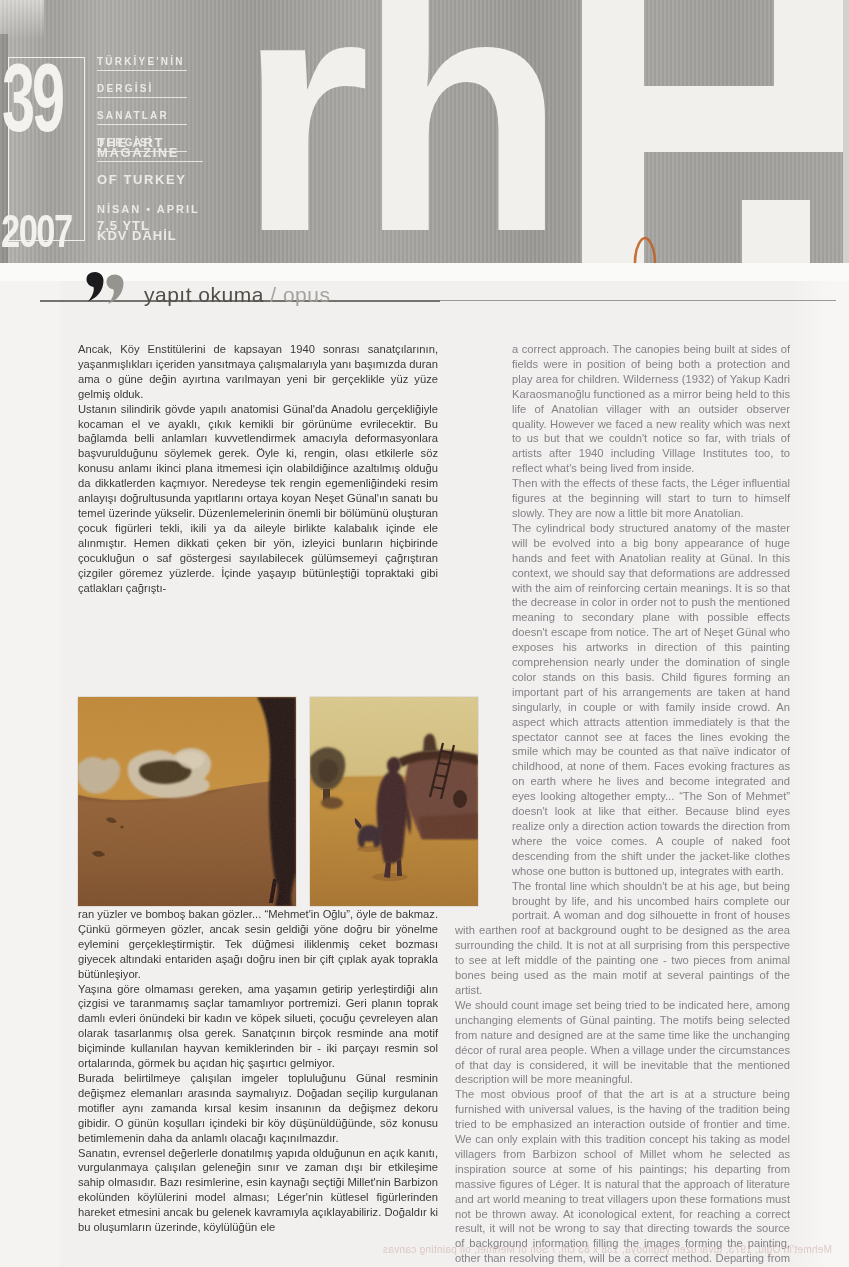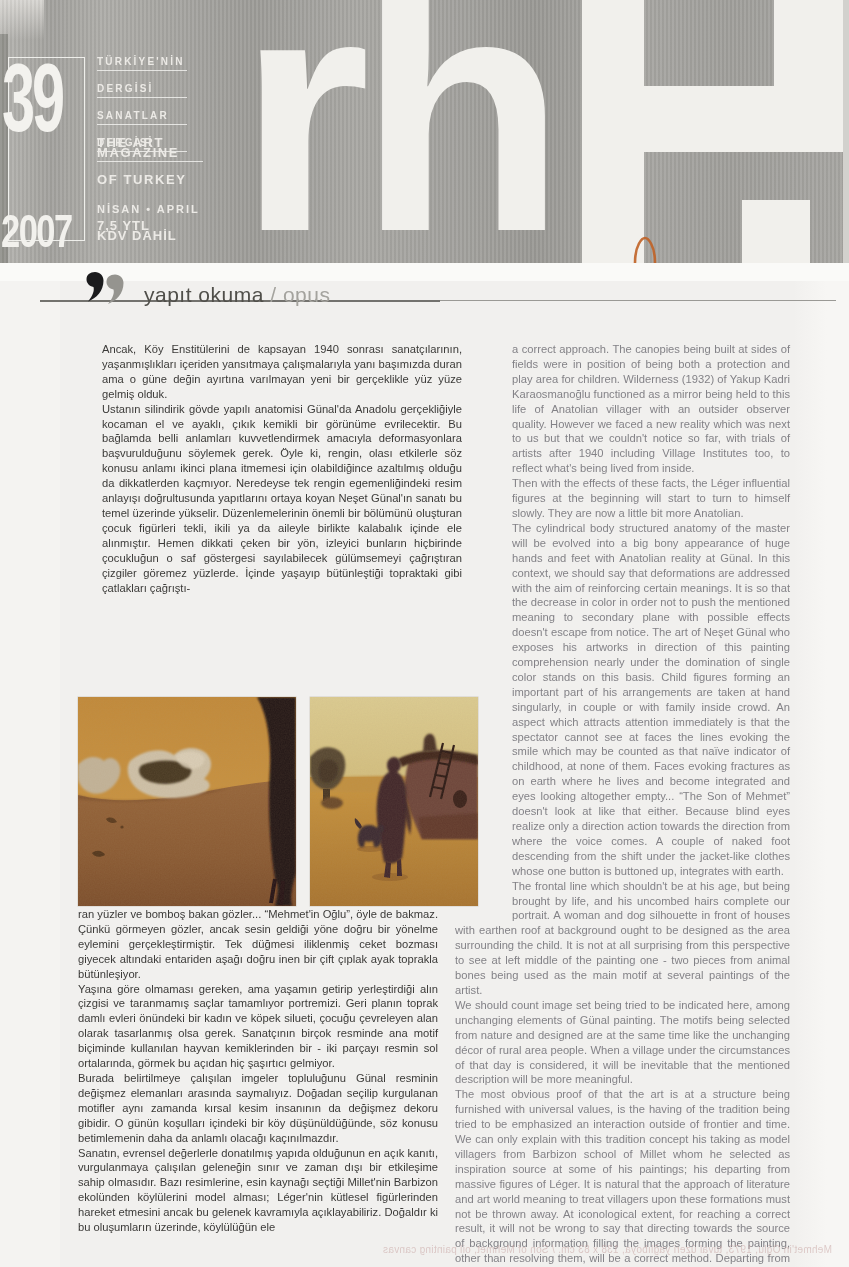--- a/index.html
+++ b/index.html
@@ -56,21 +56,21 @@
       background:linear-gradient(90deg,rgba(250,250,248,0),#f7f6f4 60%);}
 
   .quotes{position:absolute;left:86px;top:272px;z-index:2;}
   .rule{position:absolute;left:40px;top:300px;width:796px;height:1px;background:#9a9995;}
   .rule-dark{position:absolute;left:40px;top:300px;width:400px;height:1.5px;background:#73726e;}
   .section-title{position:absolute;left:144px;top:283px;z-index:2;font-size:21px;letter-spacing:.5px;}
   .section-title .t1{color:#504f4a;}
   .section-title .t2{color:#a4a39e;}
 
   .col p{margin:0;font-size:11.2px;line-height:14.9px;text-align:justify;}
-  .col-left-top{position:absolute;left:78px;top:342px;width:360px;color:#3b3a38;margin-left:24px;}
+  .col-left-top{position:absolute;left:78px;top:342px;width:360px;color:#3b3a38;}
   .col-left-bottom{position:absolute;left:78px;top:907px;width:360px;color:#3b3a38;}
   .col-right{position:absolute;left:455px;top:342px;width:335px;color:#838287;}
   .wrap-spacer{float:left;width:57px;height:256px;margin-top:322px;}
 
   .painting{position:absolute;margin:0;padding:0;z-index:2;box-shadow:0 0 0 .5px rgba(120,100,70,.25);}
   .painting svg{display:block;}
   .painting-left{left:78px;top:697px;width:218px;height:209px;}
   .painting-right{left:310px;top:697px;width:168px;height:209px;}
 
   .bleed-caption{position:absolute;left:300px;top:1244px;width:532px;z-index:1;

